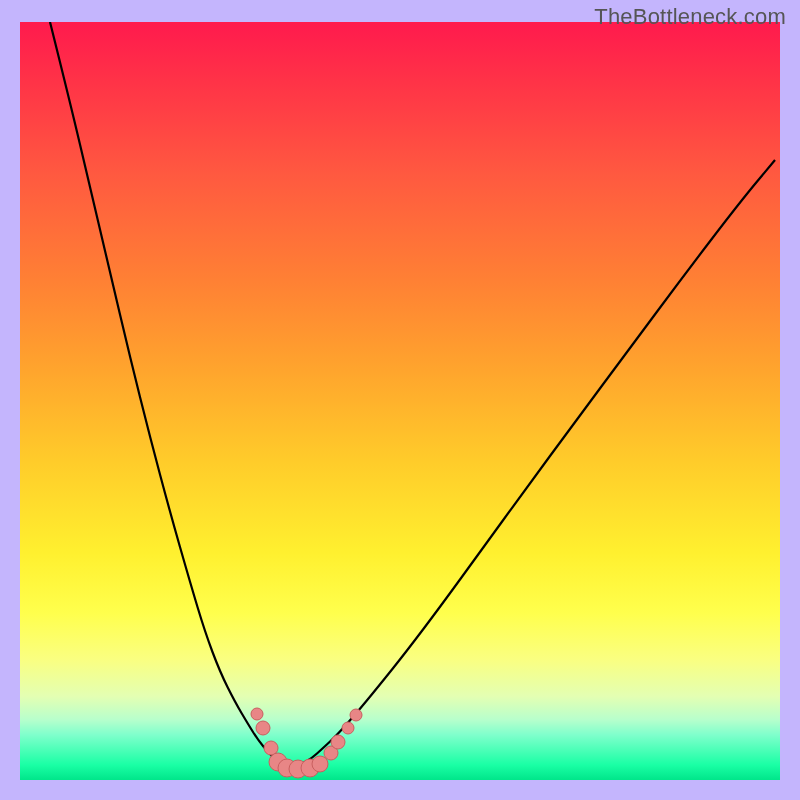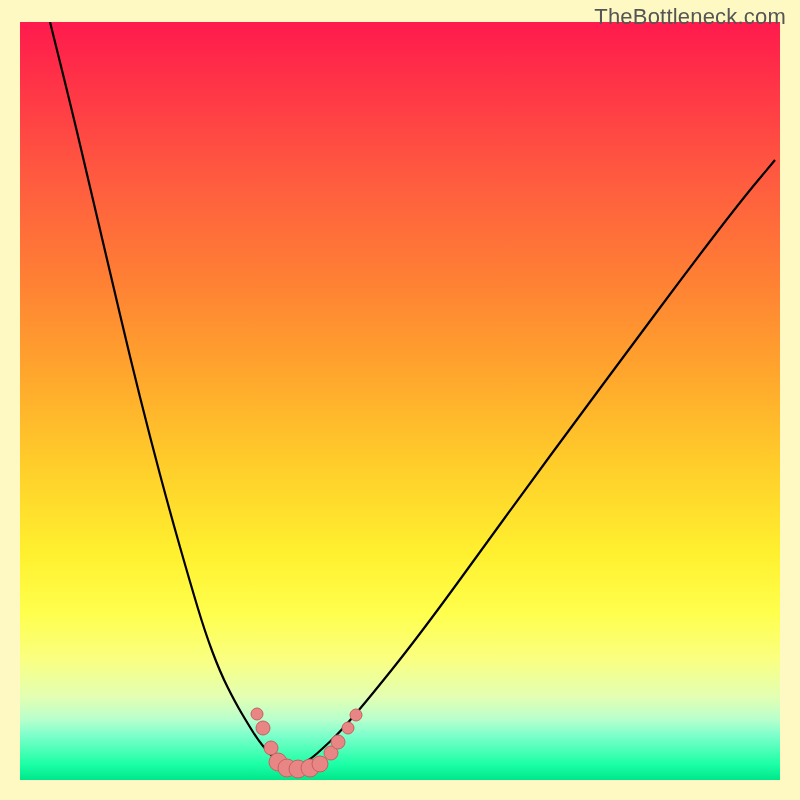--- a/index.html
+++ b/index.html
@@ -7,21 +7,21 @@
     padding: 0;
     width: 800px;
     height: 800px;
     overflow: hidden;
     background: #000;
     font-family: Arial, Helvetica, sans-serif;
   }
   .frame {
     position: absolute;
     inset: 0;
-    background: #fef9c3;
+    background: #c4b5fd;
     padding-left: 8px;
   }
   .plot {
     position: absolute;
     left: 20px;
     top: 22px;
     width: 760px;
     height: 758px;
     overflow: hidden;
   }

